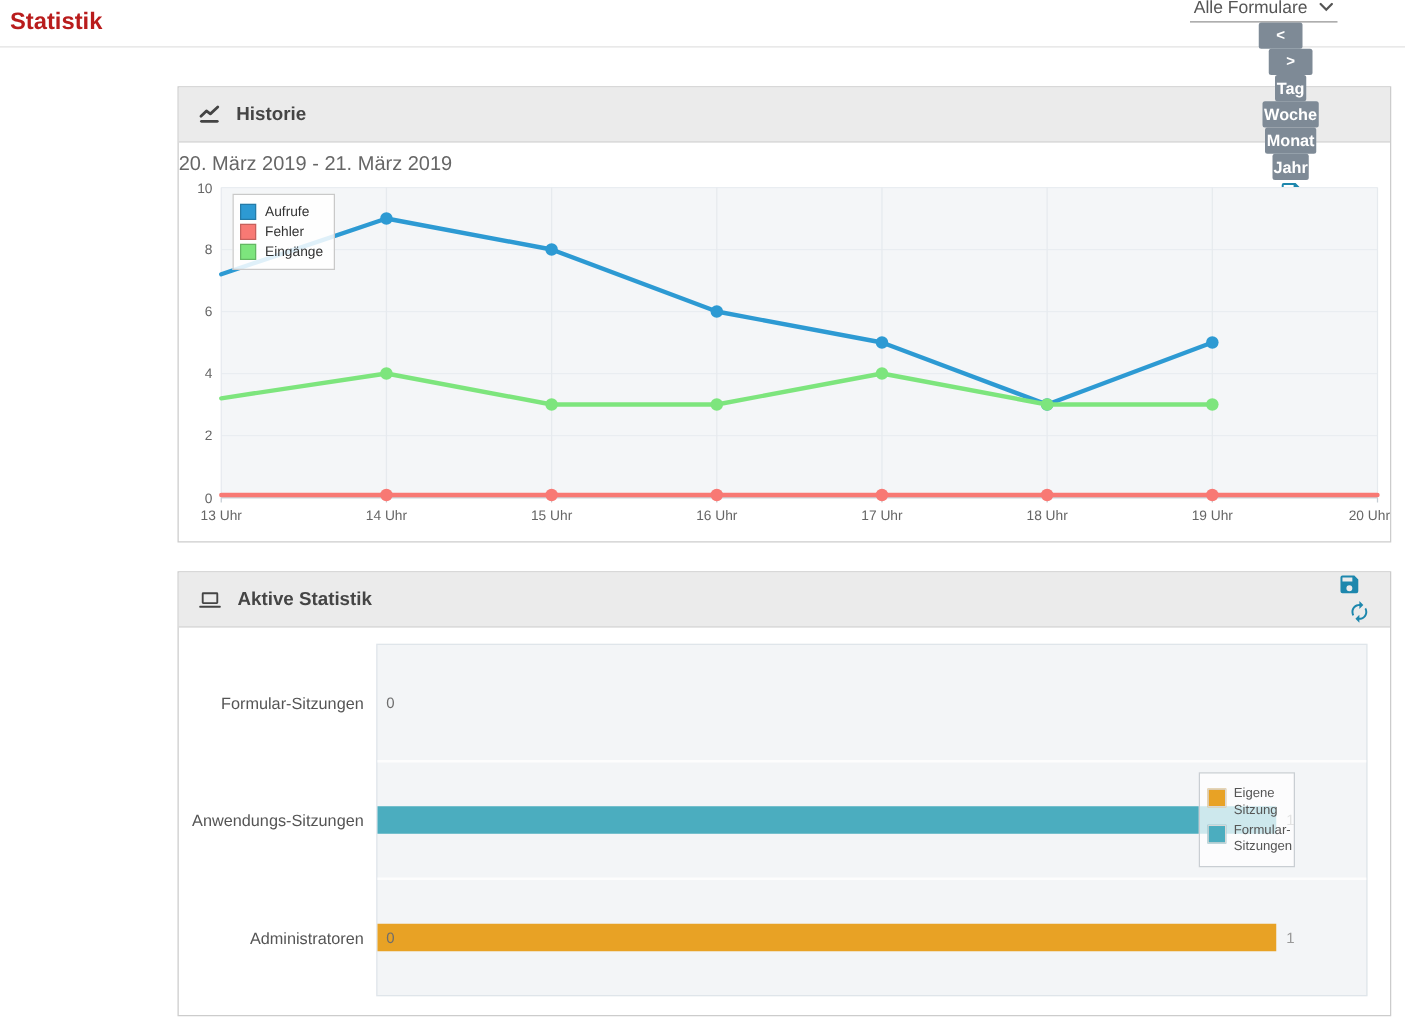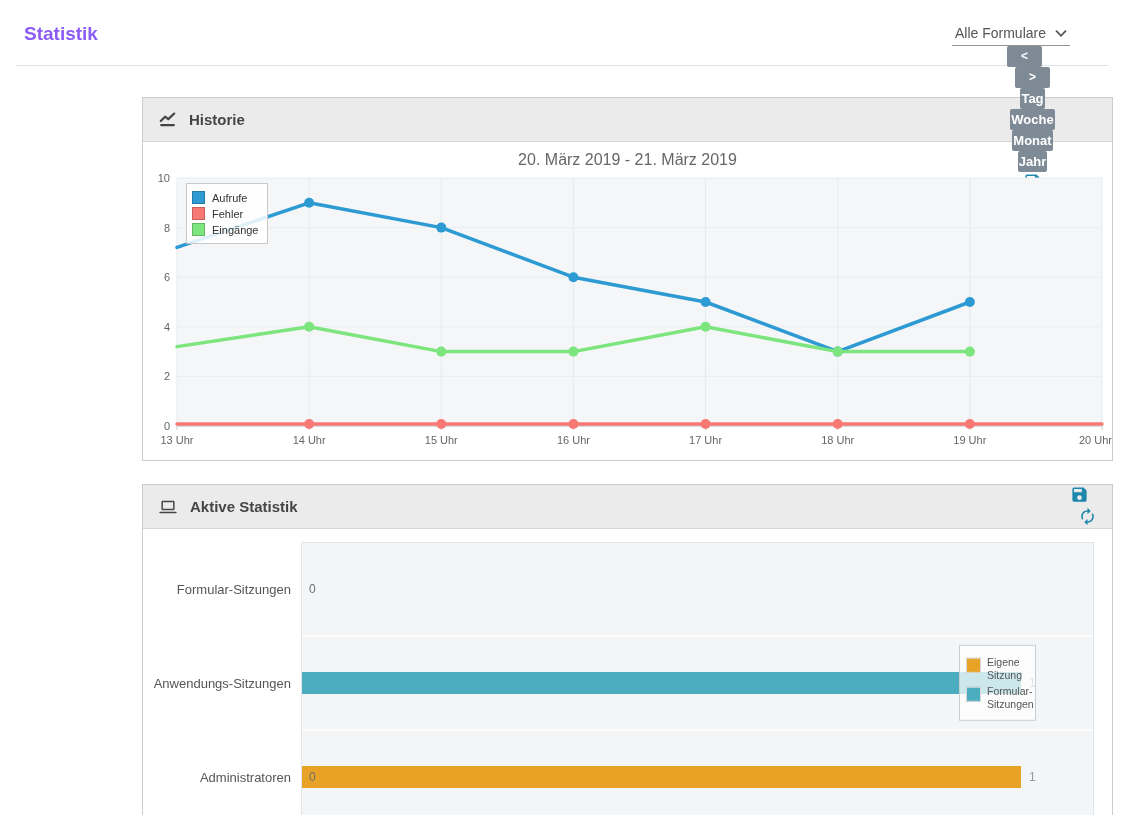--- a/index.html
+++ b/index.html
@@ -1,41 +1,41 @@
 <!DOCTYPE html>
 <html><head>
 <meta charset="utf-8">
 <style>
   * { box-sizing: border-box; }
   html,body { margin:0; padding:0; background:#fff; font-family:"Liberation Sans",sans-serif; }
   .page { width:1124px; height:815px; overflow:hidden; background:#fff; }
 
-  .page-title { font-size:19px; font-weight:bold; color:#8b5cf6;
-    padding:7px 8px 20px 8px; margin:16px; border-bottom:1px solid #e2e2e2; }
+  .page-title { font-size:19px; font-weight:bold; color:#b91c1c;
+    padding:7px 8px 8px 8px; margin:0; border-bottom:1px solid #e2e2e2; }
 
   .content { margin:31px 0 0 142px; width:971px;border-radius:16px; }
 
   .panel { border:1px solid #ccc; background:#fff; margin-bottom:23px; }
   .panel-header { display:flex; align-items:center; height:44px;
     background:#ebebeb; border-bottom:1px solid #d6d6d6; padding:0 15px; }
   .panel-title { font-size:15px; font-weight:bold; color:#454545; margin-left:12px; }
   .hdr-icon { display:flex; align-items:center; }
   .controls { margin-left:auto; display:flex; align-items:center;flex-direction:column; }
   .select { display:flex; align-items:center; gap:9px; color:#555; font-size:14px;
     padding:2px 3px 4px 3px; border-bottom:1px solid #949494; cursor:pointer; margin-right:27px; }
   .btn { background:#7e8a96; color:#fff; font-weight:bold; font-size:13px;
     border:none; border-radius:2px; height:21px; padding:0 1px; cursor:pointer;
     margin-left:16px; line-height:21px; }
   .btn-nav { padding:0 14px; font-size:12px; }
   .icon-btn { background:none; border:none; padding:0; margin-left:17px; cursor:pointer;
     display:flex; align-items:center; }
   .icon-btn svg { fill:#1d87ad; }
 
   
-  .chart-title { text-align:center; color:#666; font-size:16px; margin:9px 0 3px 0; }
+  .chart-title { text-align:left; color:#666; font-size:16px; margin:9px 0 3px 0; }
   .line-chart-wrap { position:relative; padding:0 1px 6px 1px; }
   .line-legend { position:absolute; left:43px; top:11px; background:rgba(255,255,255,0.85);
     border:1px solid #c9c9c9; padding:4px 8px 4px 5px; }
   .line-legend-item { display:flex; align-items:center; gap:7px; margin:3px 0; }
   .line-legend-swatch { width:13px; height:13px; border:1px solid rgba(0,0,0,0.2); }
   .line-legend-label { font-size:11px; color:#333; }
 
   
   .hbar-body { padding:13px 18px 15px 0; }
   .hbar-wrap { position:relative; margin-left:158px; }

